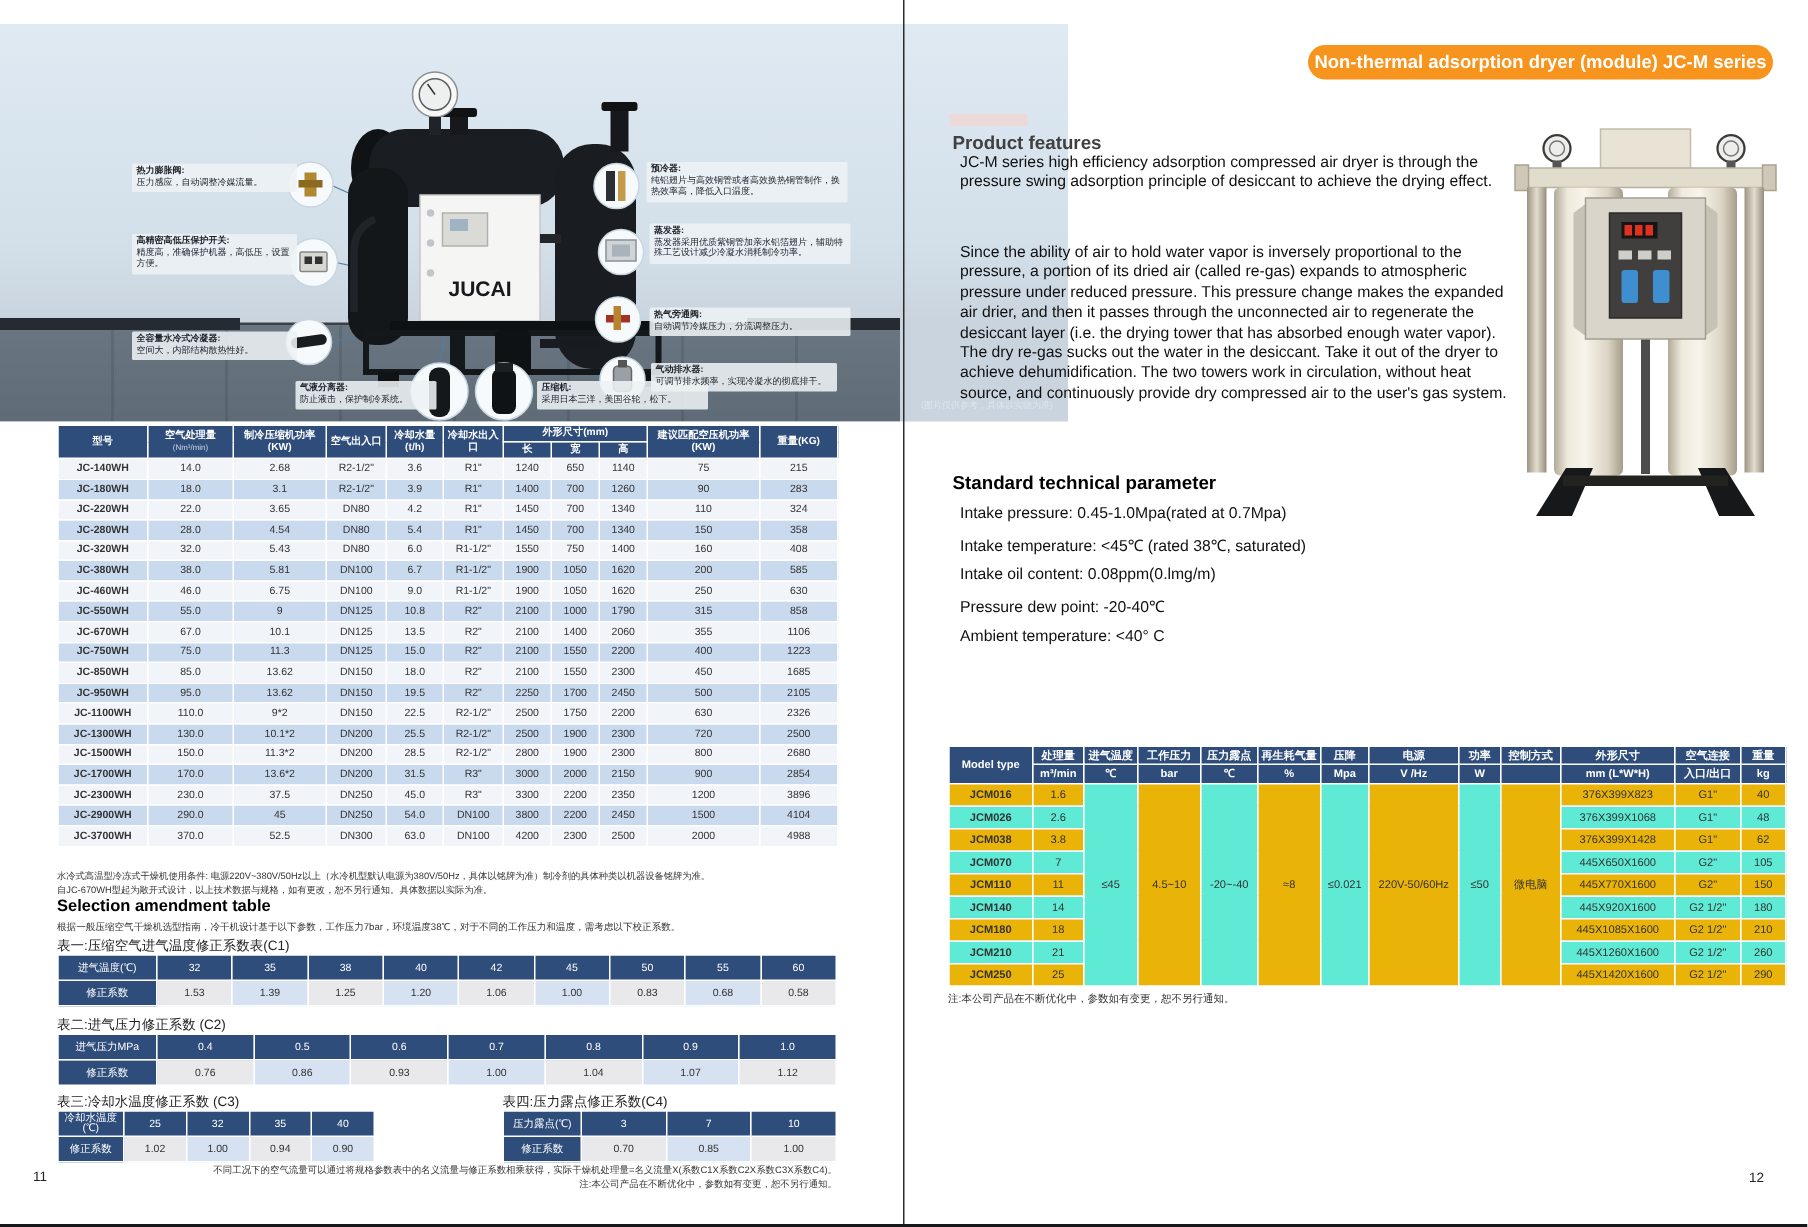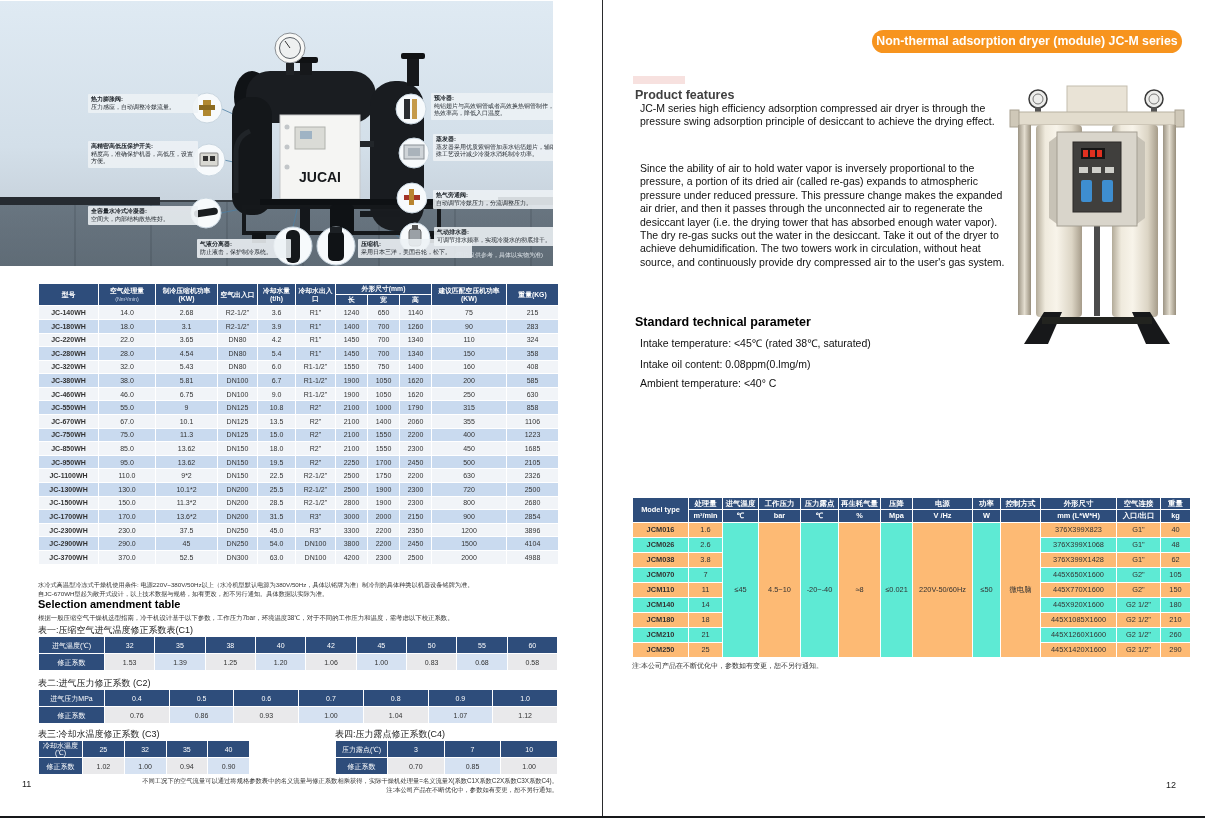--- a/index.html
+++ b/index.html
@@ -1,21 +1,21 @@
 <!DOCTYPE html>
 <html><head>
 <meta charset="utf-8">
 <style>
   html,body{margin:0;padding:0;background:#fff;}
   .sheet{position:relative;width:1205px;height:818px;background:#fff;overflow:hidden;
          font-family:"Liberation Sans",sans-serif;border-bottom:2px solid #17181a;box-sizing:border-box;}
   .divider{position:absolute;left:602px;top:0;width:1px;height:818px;background:#2a2b2d;}
 
   
-  .hero{position:absolute;left:0;top:1px;width:553px;height:265px;
+  .hero{position:absolute;left:0;top:16px;width:712px;height:265px;
         background:linear-gradient(180deg,#dfeaf3 0%,#d3dfe9 55%,#c9d4de 75%);overflow:hidden;}
   .floor{position:absolute;left:0;top:201px;width:600px;height:64px;
          background:repeating-linear-gradient(90deg,#9ea8b0 0 74px,#8e98a0 74px 76px),
          linear-gradient(180deg,#aab3bb,#99a3ab);background-blend-mode:multiply;}
   .horizon{position:absolute;left:0;top:199px;width:600px;height:2px;background:#3a4046;}
   .horizon-l{position:absolute;left:0;top:196px;width:160px;height:8px;background:#262b31;}
   .horizon-r{position:absolute;left:498px;top:196px;width:102px;height:8px;background:#262b31;}
   .hero-svg{position:absolute;left:0;top:0;width:600px;height:265px;}
   .callout{position:absolute;font-size:6px;line-height:7.5px;color:#20262c;
            background:rgba(237,241,245,0.88);padding:2px 3px;border-radius:1px;}
@@ -61,21 +61,21 @@
   .r-h2{position:absolute;left:635px;top:315px;font-size:12.5px;font-weight:bold;color:#000;}
   .params{position:absolute;left:640px;top:336px;width:370px;}
   .params div{font-size:10.5px;color:#101010;margin-bottom:7.5px;}
   .photo-svg{position:absolute;left:1008px;top:84px;width:178px;height:264px;}
 
   #jcm-table{position:absolute;left:632px;top:497px;width:558px;}
   #jcm-table th{background:#2e4d7b;color:#fff;font-size:7.4px;font-weight:bold;border:1px solid #fff;
                 padding:1px 0;line-height:1.25;}
   #jcm-table td{border:1px solid #fff;font-size:7.4px;text-align:center;height:14px;padding:0;color:#333;}
   td.s0{background:#5eead4;}
-  td.s1{background:#fdba74;}
+  td.s1{background:#eab308;}
   .jcm-note{position:absolute;left:632px;top:661px;font-size:7px;color:#333;}
 </style>
 </head>
 <body>
 
 <div class="sheet">
 
   <div class="hero">
     <div class="floor"></div>
     <div class="horizon"></div>
@@ -608,22 +608,24 @@
 
   <div class="divider"></div>
 
   <div class="banner">Non-thermal adsorption dryer (module) JC-M series</div>
   <div class="smudge"></div>
   <div class="r-h1">Product features</div>
   <div class="feat-p" id="featp1">JC-M series high efficiency adsorption compressed air dryer is through the pressure swing adsorption principle of desiccant to achieve the drying effect.</div>
   <div class="feat-p" id="featp2">Since the ability of air to hold water vapor is inversely proportional to the pressure, a portion of its dried air (called re-gas) expands to atmospheric pressure under reduced pressure. This pressure change makes the expanded air drier, and then it passes through the unconnected air to regenerate the desiccant layer (i.e. the drying tower that has absorbed enough water vapor). The dry re-gas sucks out the water in the desiccant. Take it out of the dryer to achieve dehumidification. The two towers work in circulation, without heat source, and continuously provide dry compressed air to the user's gas system.</div>
   <div class="r-h2">Standard technical parameter</div>
   <div class="params">
+    <div>Intake pressure: 0.45-1.0Mpa(rated at 0.7Mpa)</div>
     <div>Intake temperature: &lt;45℃ (rated 38℃, saturated)</div>
     <div>Intake oil content: 0.08ppm(0.lmg/m)</div>
+    <div>Pressure dew point: -20-40℃</div>
     <div>Ambient temperature: &lt;40° C</div>
   </div>
 
   <svg class="photo-svg" viewBox="0 0 178 264">
     <defs>
       <linearGradient id="tg" x1="0" y1="0" x2="1" y2="0">
         <stop offset="0" stop-color="#b3ab99"></stop>
           <stop offset="0.2" stop-color="#efeadd"></stop>
         <stop offset="0.45" stop-color="#f8f4ea"></stop>
           <stop offset="0.78" stop-color="#dcd5c5"></stop>

